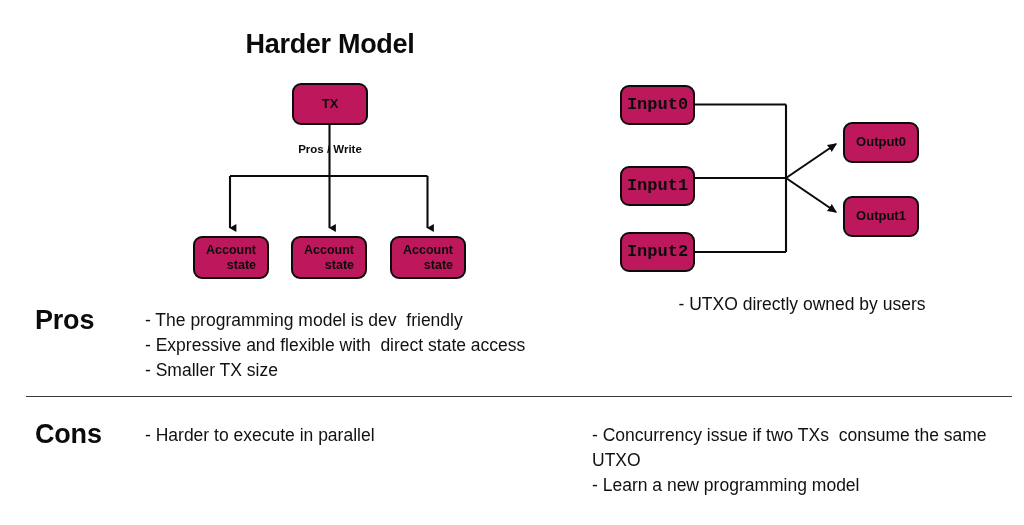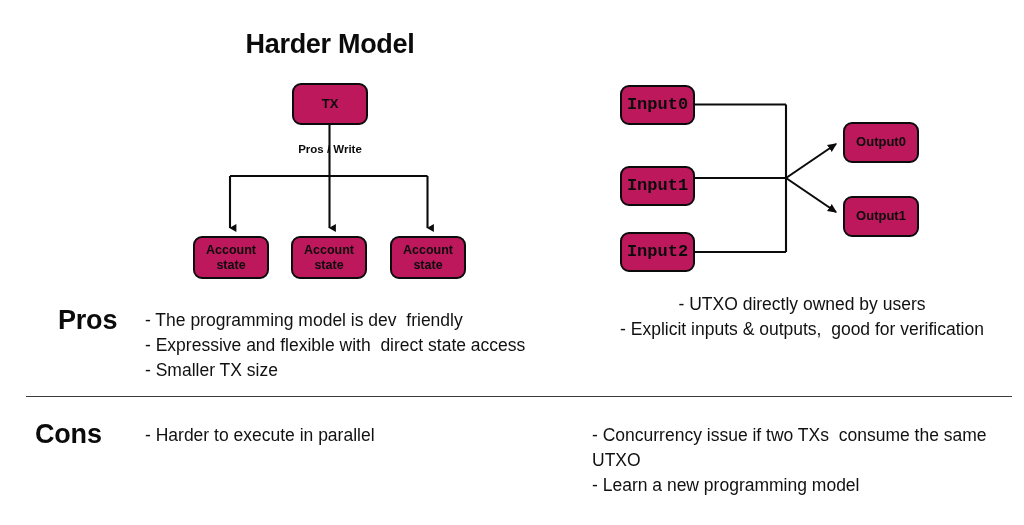--- a/index.html
+++ b/index.html
@@ -54,21 +54,21 @@
     background: #be185d;
     display: flex;
     align-items: center;
     justify-content: center;
     text-align: center;
     font-weight: 700;
     color: #0b0b0b;
     line-height: 1.15;
   }
   .node.tx      { left: 292px; top: 83px;  width: 76px; height: 42px; font-size: 13px; }
-  .node.acct    { width: 76px; height: 43px; font-size: 12.5px; top: 236px; }
+  .node.acct    { width: 76px; height: 43px; font-size: 12.5px; top: 236px; text-align: right; }
   #acct-0 { left: 193px; }
   #acct-1 { left: 291px; }
   #acct-2 { left: 390px; }
   .node.inp     { width: 75px; height: 40px; left: 620px; font-size: 17px; font-family: Liberation Mono, monospace; }
   #inp-0 { top: 85px; }
   #inp-1 { top: 166px; }
   #inp-2 { top: 232px; }
   .node.outp    { width: 76px; height: 41px; left: 843px; font-size: 13px; }
   #outp-0 { top: 122px; }
   #outp-1 { top: 196px; text-align: right; }
@@ -100,21 +100,21 @@
 
   
   .section-label {
     position: absolute;
     font-size: 27px;
     font-weight: 700;
     color: #0b0b0b;
     letter-spacing: -0.2px;
     white-space: nowrap;
   }
-  #label-pros { left: 35px; top: 305px; margin-left: 23px; }
+  #label-pros { left: 35px; top: 305px; }
   #label-cons { left: 35px; top: 419px; }
 
   .bullets {
     position: absolute;
     font-size: 17.5px;
     font-weight: 400;
     color: #111111;
     line-height: 1.42;
   }
   .bullets .bullet-line {
@@ -203,21 +203,20 @@
   <div class="section-label" id="label-pros">Pros</div>
 
   <div class="bullets" id="pros-left">
     <span class="bullet-line">- The programming model is dev  friendly</span>
     <span class="bullet-line">- Expressive and flexible with  direct state access</span>
     <span class="bullet-line">- Smaller TX size</span>
   </div>
 
   <div class="bullets" id="pros-right">
     <span class="bullet-line">- UTXO directly owned by users</span>
-    <span class="bullet-line">- Explicit inputs &amp; outputs,  good for verification</span>
   </div>
 
   <div id="divider"></div>
 
   <div class="section-label" id="label-cons">Cons</div>
 
   <div class="bullets" id="cons-left">
     <span class="bullet-line">- Harder to execute in parallel</span>
   </div>
 

